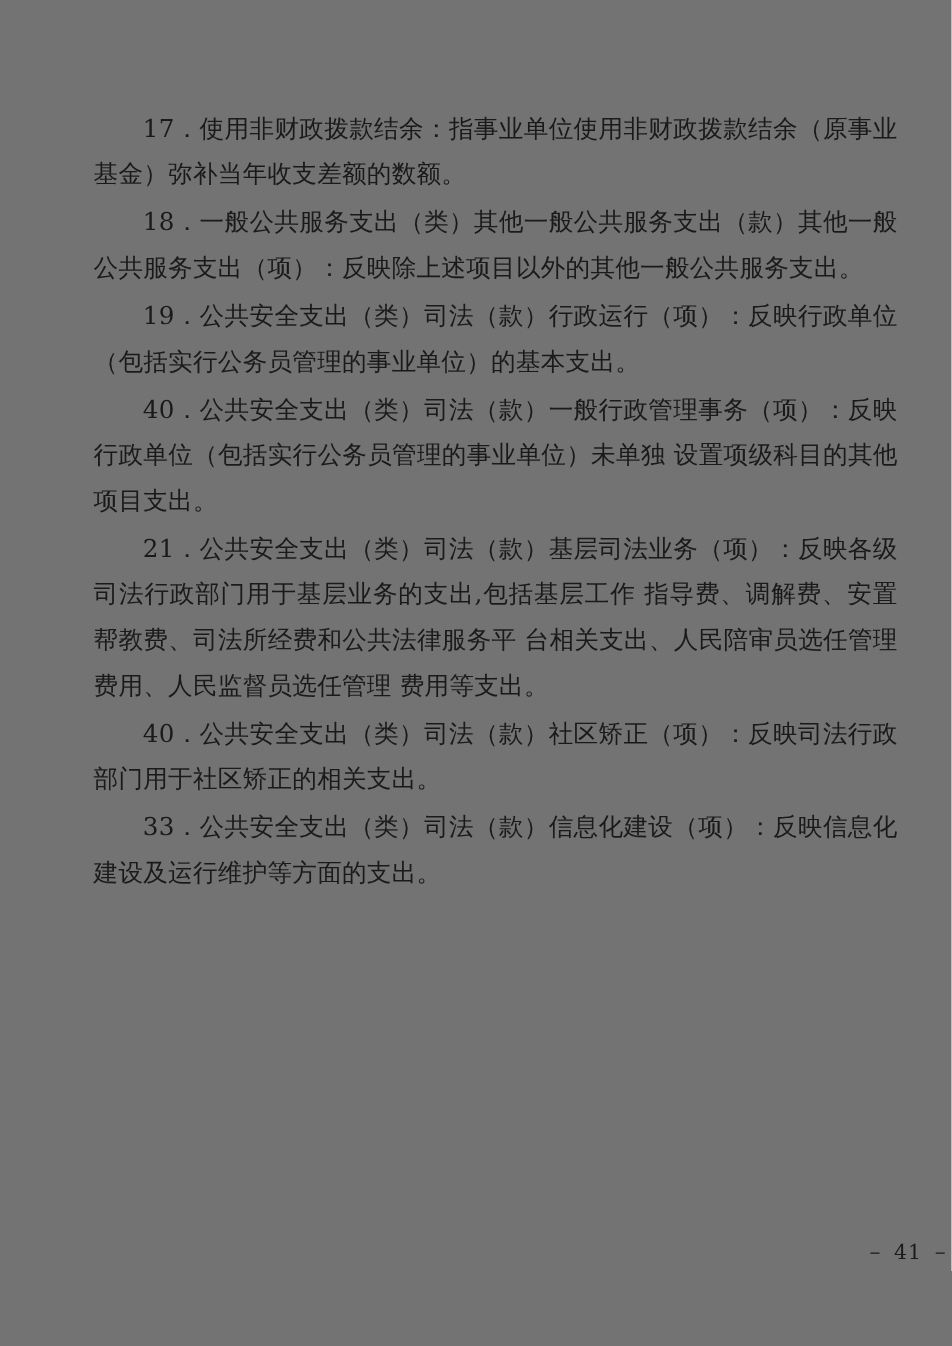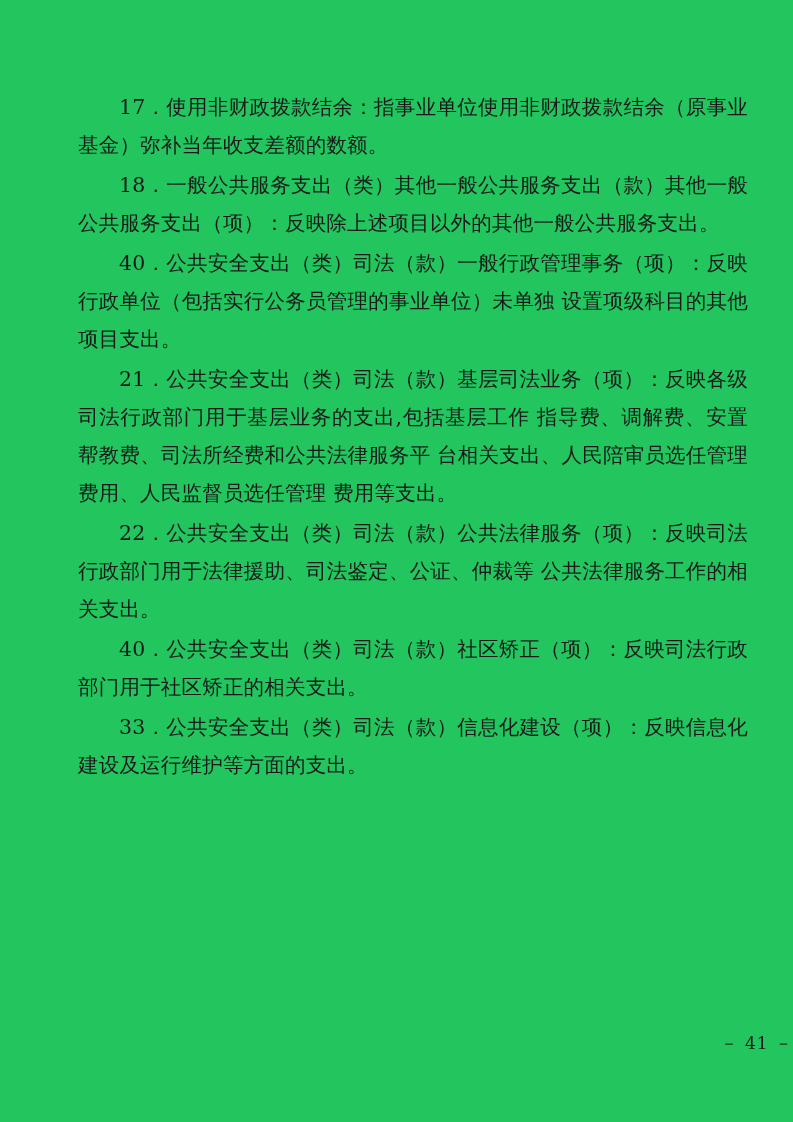--- a/index.html
+++ b/index.html
@@ -7,21 +7,21 @@
     padding: 0;
     background: #ffffff;
   }
   body {
     font-family: "DejaVu Sans", "Liberation Sans", sans-serif;
   }
   .page {
     position: relative;
     width: 793px;
     height: 1122px;
-    background: #22c55e;
+    background: #737373;
     box-sizing: border-box;
     overflow: hidden;
   }
   .content {
     position: absolute;
     left: 78px;
     top: 88px;
     width: 670px;
   }
   .para {
@@ -48,20 +48,20 @@
     letter-spacing: 1px;
   }
 </style>
 </head>
 <body>
 
 <div class="page">
   <div class="content">
     <p class="para">17．使用非财政拨款结余：指事业单位使用非财政拨款结余（原事业基金）弥补当年收支差额的数额。</p>
     <p class="para">18．一般公共服务支出（类）其他一般公共服务支出（款）其他一般公共服务支出（项）：反映除上述项目以外的其他一般公共服务支出。</p>
+    <p class="para">19．公共安全支出（类）司法（款）行政运行（项）：反映行政单位（包括实行公务员管理的事业单位）的基本支出。</p>
     <p class="para">40．公共安全支出（类）司法（款）一般行政管理事务（项）：反映行政单位（包括实行公务员管理的事业单位）未单独 设置项级科目的其他项目支出。</p>
     <p class="para">21．公共安全支出（类）司法（款）基层司法业务（项）：反映各级司法行政部门用于基层业务的支出,包括基层工作 指导费、调解费、安置帮教费、司法所经费和公共法律服务平 台相关支出、人民陪审员选任管理费用、人民监督员选任管理 费用等支出。</p>
-    <p class="para">22．公共安全支出（类）司法（款）公共法律服务（项）：反映司法行政部门用于法律援助、司法鉴定、公证、仲裁等 公共法律服务工作的相关支出。</p>
     <p class="para">40．公共安全支出（类）司法（款）社区矫正（项）：反映司法行政部门用于社区矫正的相关支出。</p>
     <p class="para">33．公共安全支出（类）司法（款）信息化建设（项）：反映信息化建设及运行维护等方面的支出。</p>
   </div>
   <div class="footer">－ 41 －</div>
 </div>
 
 </body></html>

